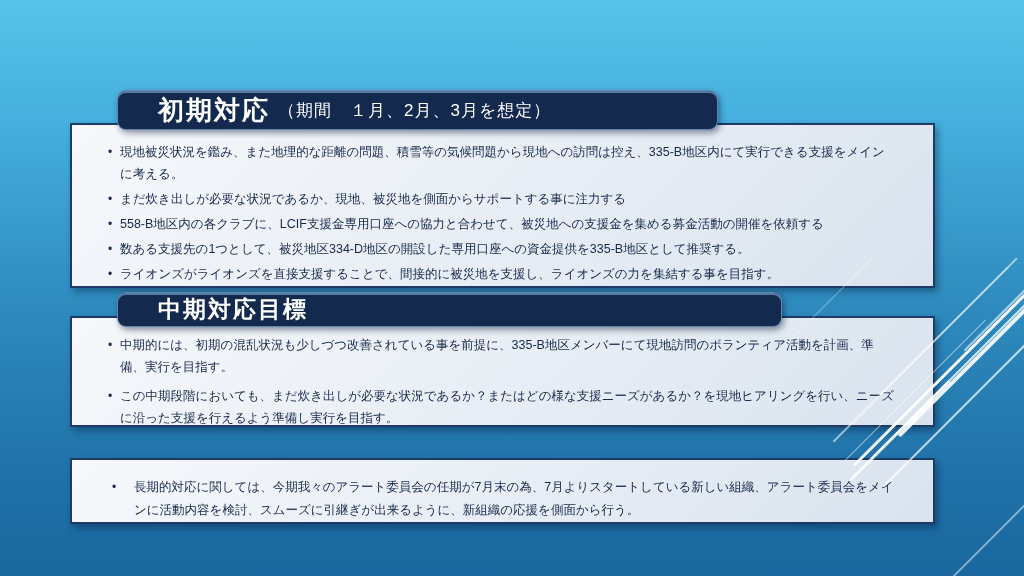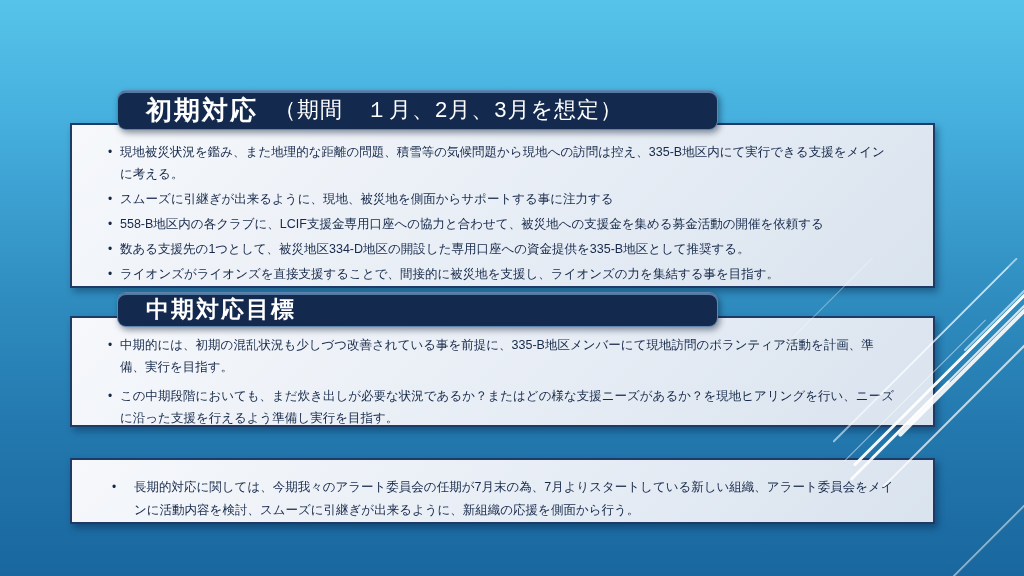--- a/index.html
+++ b/index.html
@@ -65,26 +65,26 @@
   .bar{
     position:absolute;display:flex;align-items:center;
     background:var(--bar_bg);
     border:1px solid rgba(150,195,235,.6);
     border-radius:9px;
     box-shadow:inset 0 2px 0 rgba(140,190,235,.55), 2px 3px 6px rgba(0,18,45,.45);
     z-index:6;box-sizing:border-box;
     padding-left:28px;color:var(--bar_text);white-space:nowrap;
   }
   .bar-1{left:117px;top:90px;width:601px;height:40px;}
-  .bar-2{left:117px;top:292px;width:601px;height:35px;}
+  .bar-2{left:117px;top:292px;width:665px;height:35px;}
   .bar-3{left:114px;top:436px;width:607px;height:34px;}
-  .bar .h{font-weight:800;letter-spacing:2px;}
+  .bar .h{font-weight:800;letter-spacing:2px;margin-left:12px;}
   .bar-1 .h{font-size:26px;}
   .bar-2 .h,.bar-3 .h{font-size:23px;}
-  .bar .p{font-size:22px;font-weight:400;margin-left:16px;letter-spacing:1px;}
+  .bar .p{font-size:17px;font-weight:400;margin-left:8px;letter-spacing:1px;}
 </style>
 </head>
 <body>
 
 <div class="slide" style="--bg_top: #56c4ea; --bg_mid: #2f8cbf; --bg_bottom: #19679e; --bar_bg: #13294e; --bar_text: #ffffff; --box_border: #1d3b66; --title_text: #1b3c62; --body_text: #16294a; --streak: #ffffff;">
 
 
   <div class="streaks">
     <div class="streak s1"></div>
     <div class="streak s2"></div>
@@ -102,21 +102,21 @@
   </div>
 
   <div class="panel panel-1">
     <ul>
       <li>
         <span class="m">•</span>
         <span class="t">現地被災状況を鑑み、また地理的な距離の問題、積雪等の気候問題から現地への訪問は控え、335-B地区内にて実行できる支援をメインに考える。</span>
       </li>
       <li>
         <span class="m">•</span>
-        <span class="t">スムーズに引継ぎが出来るように、現地、被災地を側面からサポートする事に注力する</span>
+        <span class="t">まだ炊き出しが必要な状況であるか、現地、被災地を側面からサポートする事に注力する</span>
       </li>
       <li>
         <span class="m">•</span>
         <span class="t">558-B地区内の各クラブに、LCIF支援金専用口座への協力と合わせて、被災地への支援金を集める募金活動の開催を依頼する</span>
       </li>
       <li>
         <span class="m">•</span>
         <span class="t">数ある支援先の1つとして、被災地区334-D地区の開設した専用口座への資金提供を335-B地区として推奨する。</span>
       </li>
       <li>

